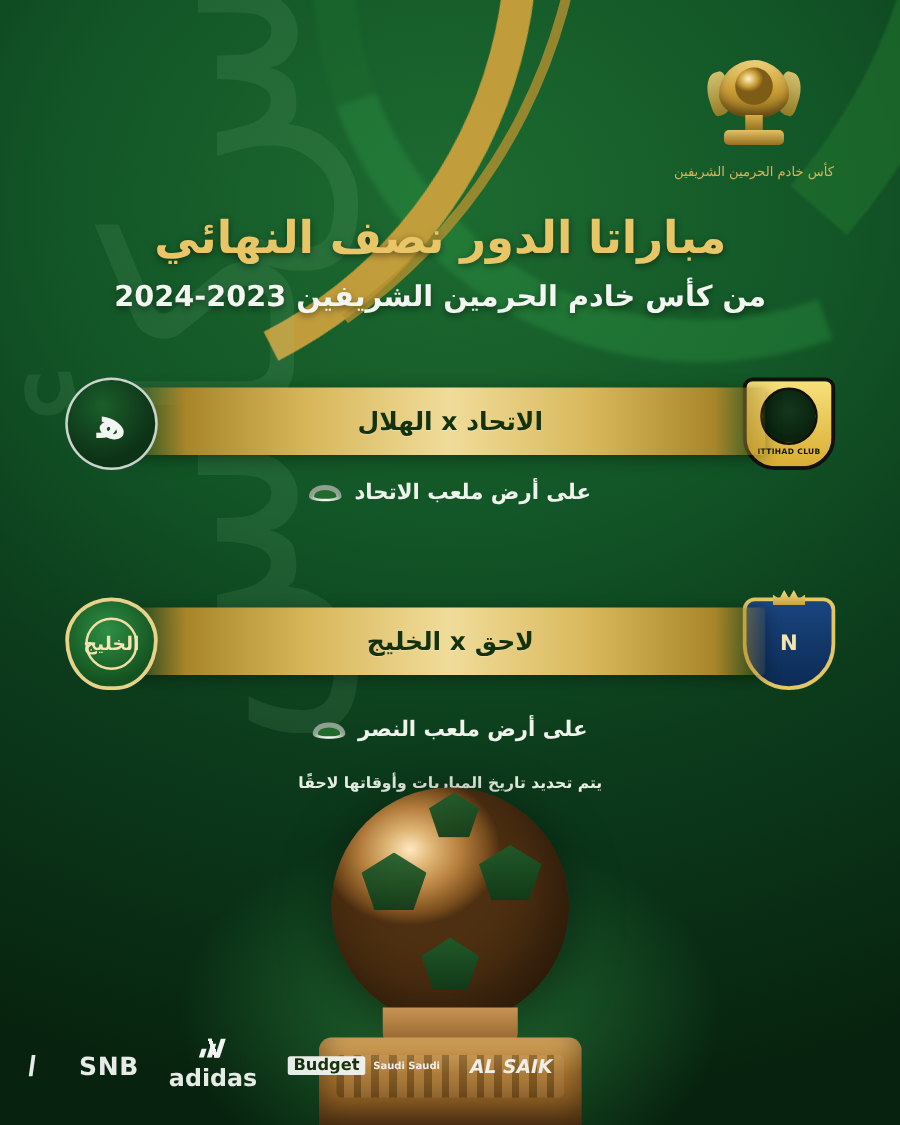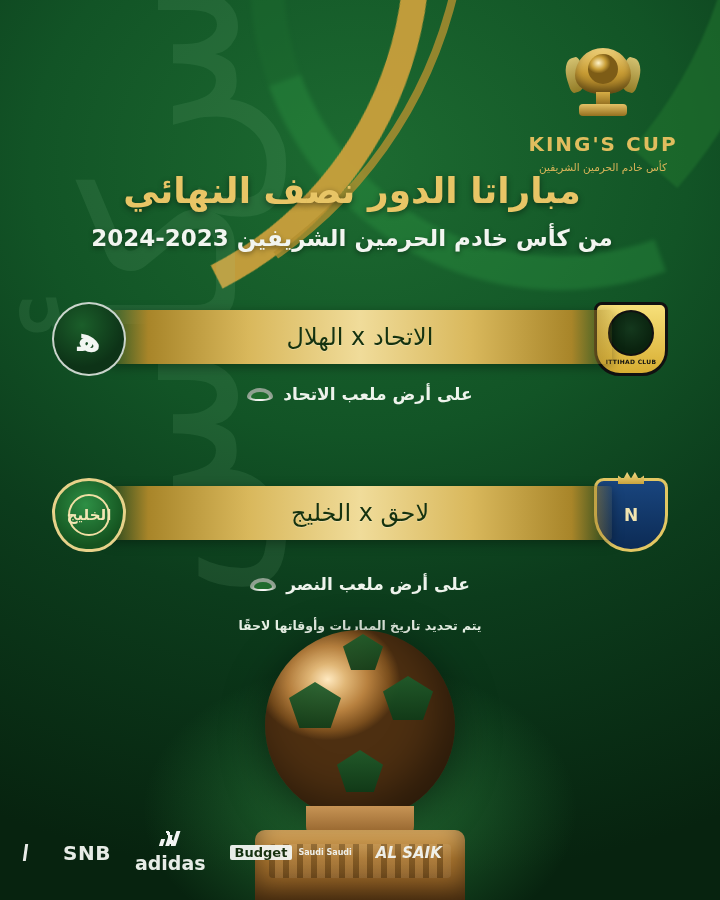--- a/index.html
+++ b/index.html
@@ -180,22 +180,22 @@
         #d9b85c 28%,
         #f0dc9a 50%,
         #d9b85c 72%,
         #a88529 92%,
         rgba(120,92,22,.15) 100%);
     border-radius: 3px;
     box-shadow: 0 3px 12px rgba(0,0,0,.35);
     display: flex; align-items: center; justify-content: center;
   }
   .bar span {
-    font-size: 24px;
-    font-weight: normal;
+    font-size: 20px;
+    font-weight: bold;
     color: #15320f;
     text-shadow: 0 1px 0 rgba(255,255,255,.25);
   }
 
   .crest {
     position: absolute;
     top: 0;
     width: 74px; height: 74px;
   }
   .crest-right { right: 52px; }
@@ -400,21 +400,20 @@
 
   <div class="kc-logo">
     <div class="kc-crest">
       <div class="wing-l"></div>
       <div class="wing-r"></div>
       <div class="cup-body"></div>
       <div class="cup-ball"></div>
       <div class="cup-stem"></div>
       <div class="cup-base"></div>
     </div>
-    <div class="kc-title">KING'S CUP</div>
     <div class="kc-sub">كأس خادم الحرمين الشريفين</div>
   </div>
 
   <div class="headline">
     <h1>مباراتا الدور نصف النهائي</h1>
     <h2>من كأس خادم الحرمين الشريفين 2023-2024</h2>
   </div>
 
   <div class="match match-1">
     <div class="crest crest-right">

